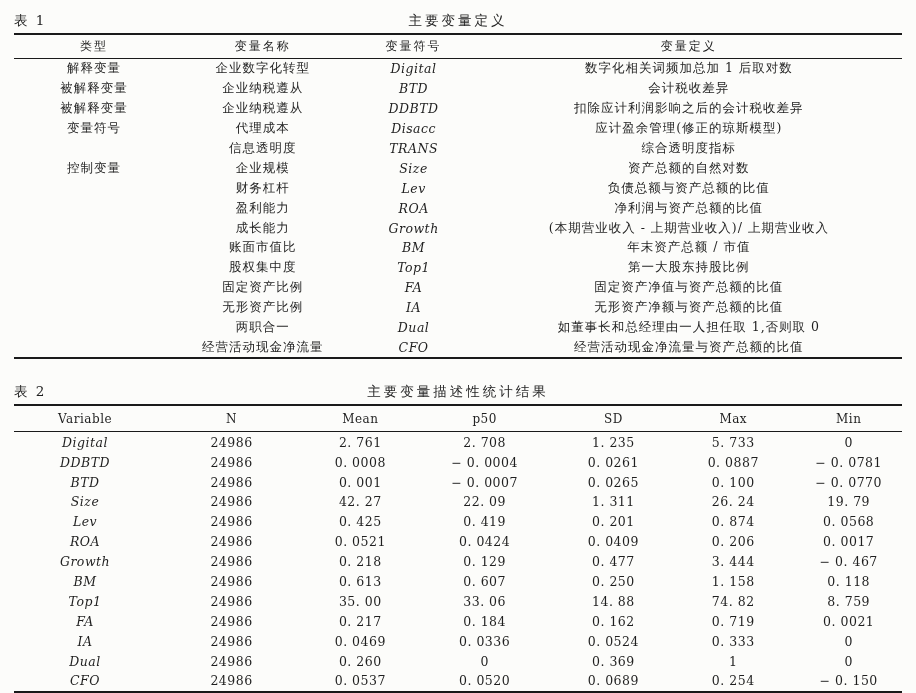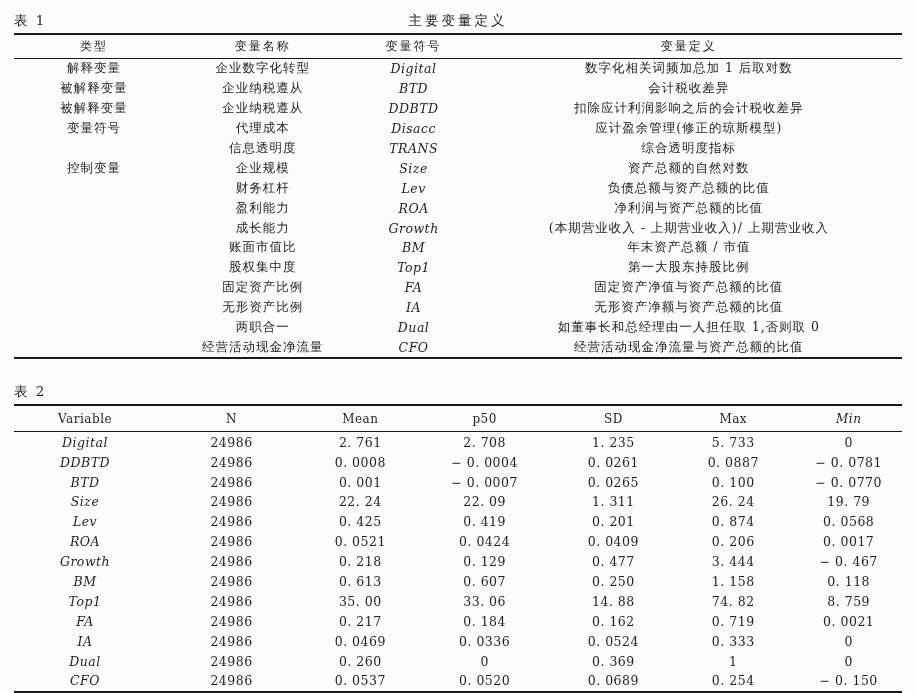--- a/index.html
+++ b/index.html
@@ -62,21 +62,21 @@
   #t1 th:nth-child(3){ width:14%; }
   #t1 th:nth-child(4){ width:48%; }
 
   
   #t2 th:nth-child(1){ width:16%; }
   #t2 th:nth-child(2){ width:17%; }
   #t2 th:nth-child(3){ width:12%; }
   #t2 th:nth-child(4){ width:16%; }
   #t2 th:nth-child(5){ width:13%; }
   #t2 th:nth-child(6){ width:14%; }
-  #t2 th:nth-child(7){ width:12%;font-style:italic; }
+  #t2 th:nth-child(7){ width:12%; }
 
   .gap { height:20px; }
 </style>
 </head>
 <body>
 
 <div class="sheet">
 
   <div class="caption">
     <span class="lbl">表 1</span>
@@ -184,20 +184,21 @@
           <td class="sym">CFO</td>
           <td>经营活动现金净流量与资产总额的比值</td>
         </tr>
       </tbody>
   </table>
 
   <div class="gap"></div>
 
   <div class="caption">
     <span class="lbl">表 2</span>
+    <span class="ttl">主要变量描述性统计结果</span>
     <span class="sp"></span>
   </div>
 
   <table id="t2">
     <thead>
         <tr>
           <th>Variable</th>
           <th>N</th>
           <th>Mean</th>
           <th>p50</th>
@@ -230,21 +231,21 @@
           <td>24986</td>
           <td>0. 001</td>
           <td>− 0. 0007</td>
           <td>0. 0265</td>
           <td>0. 100</td>
           <td>− 0. 0770</td>
         </tr>
         <tr>
           <td class="sym">Size</td>
           <td>24986</td>
-          <td>22. 24</td>
+          <td>42. 27</td>
           <td>22. 09</td>
           <td>1. 311</td>
           <td>26. 24</td>
           <td>19. 79</td>
         </tr>
         <tr>
           <td class="sym">Lev</td>
           <td>24986</td>
           <td>0. 425</td>
           <td>0. 419</td>

